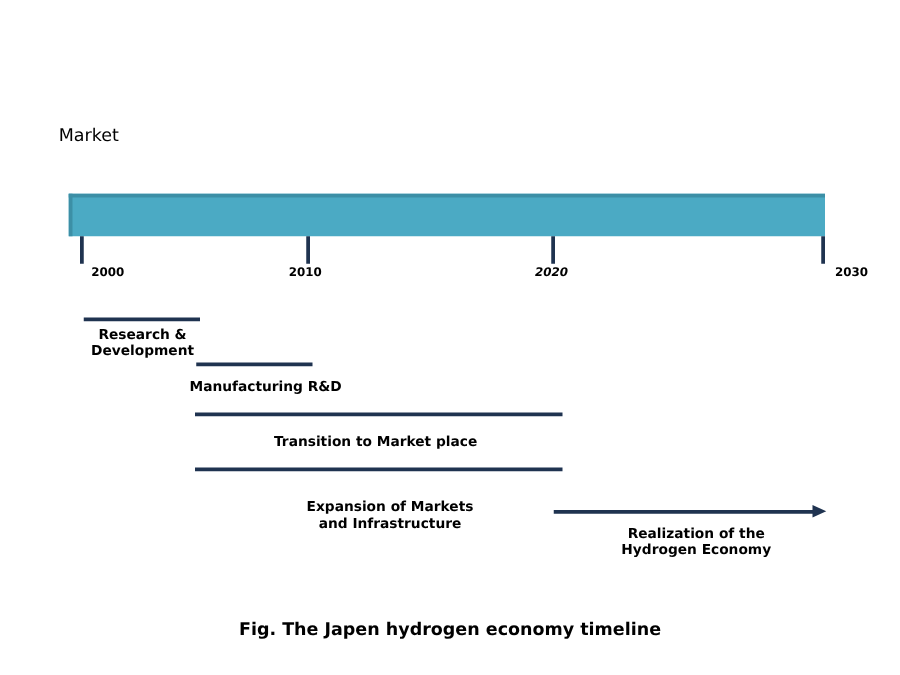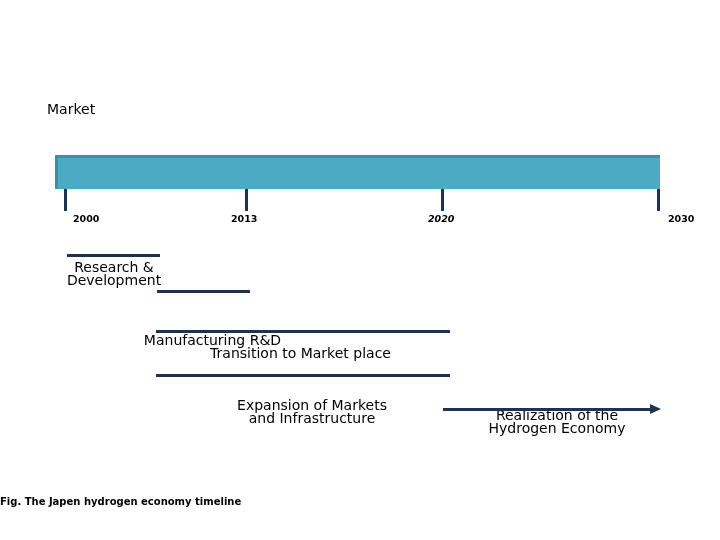--- a/index.html
+++ b/index.html
@@ -66,22 +66,22 @@
   }
 
   
   .phase-bar {
     position: absolute;
     height: 3px;
     background: #1F3350;
   }
   .phase-label {
     position: absolute;
-    font-size: 14px;
-    font-weight: normal;
+    font-size: 11px;
+    font-weight: bold;
     color: #000000;
     text-align: center;
     line-height: 13px;
     white-space: pre-line;
   }
 
   
   #arrow-line {
     position: absolute;
     left: 443px;
@@ -100,59 +100,59 @@
     border-bottom: 5.5px solid transparent;
     border-left: 11px solid #1F3350;
   }
 
   
   #figure-caption {
     position: absolute;
     left: 0;
     top: 496px;
     width: 720px;
-    text-align: left;
-    font-size: 10px;
+    text-align: center;
+    font-size: 14px;
     font-weight: bold;
     color: #000000;
   }
 </style>
 </head>
 <body>
 
 <div id="slide">
 
 
   <div id="country-label">Market</div>
 
   <div id="timeline-bar"></div>
 
   <div id="axis-ticks">
       <div class="axis-tick" style="left: 64px; top: 189px; height: 22px;"></div>
       <div class="axis-tick-label" style="left: 37px; top: 213px; margin-left: 36px;">2000</div>
       <div class="axis-tick" style="left: 245px; top: 189px; height: 22px;"></div>
-      <div class="axis-tick-label" style="left: 231px; top: 213px;">2013</div>
+      <div class="axis-tick-label" style="left: 231px; top: 213px;">2010</div>
       <div class="axis-tick" style="left: 441px; top: 189px; height: 22px;"></div>
       <div class="axis-tick-label" style="left: 428px; top: 213px; font-style: italic;">2020</div>
       <div class="axis-tick" style="left: 657px; top: 189px; height: 22px;"></div>
       <div class="axis-tick-label" style="left: 640px; top: 213px; margin-left: 28px;">2030</div>
     </div>
 
   <div id="phase-bars">
       <div class="phase-bar" style="left: 67px; top: 254px; width: 93px;"></div>
       <div class="phase-label" style="left: 56px; top: 261px; width: 116px;">Research &amp;
 Development</div>
       <div class="phase-bar" style="left: 157px; top: 290px; width: 93px;"></div>
-      <div class="phase-label" style="left: 131px; top: 303px; width: 163px; margin-top: 31px;">Manufacturing R&amp;D</div>
+      <div class="phase-label" style="left: 131px; top: 303px; width: 163px;">Manufacturing R&amp;D</div>
       <div class="phase-bar" style="left: 156px; top: 330px; width: 294px;"></div>
       <div class="phase-label" style="left: 182px; top: 347px; width: 237px; text-align: center;">Transition to Market place</div>
       <div class="phase-bar" style="left: 156px; top: 374px; width: 294px;"></div>
       <div class="phase-label" style="left: 230px; top: 386px; width: 164px; margin-top: 13px;">Expansion of Markets
 and Infrastructure</div>
-      <div class="phase-label" style="left: 475px; top: 409px; width: 164px;">Realization of the
+      <div class="phase-label" style="left: 475px; top: 420px; width: 164px;">Realization of the
 Hydrogen Economy</div>
     </div>
 
   <div id="arrow-line"></div>
   <div id="arrow-head"></div>
 
   <div id="figure-caption">Fig. The Japen hydrogen economy timeline</div>
 
 </div>
 

